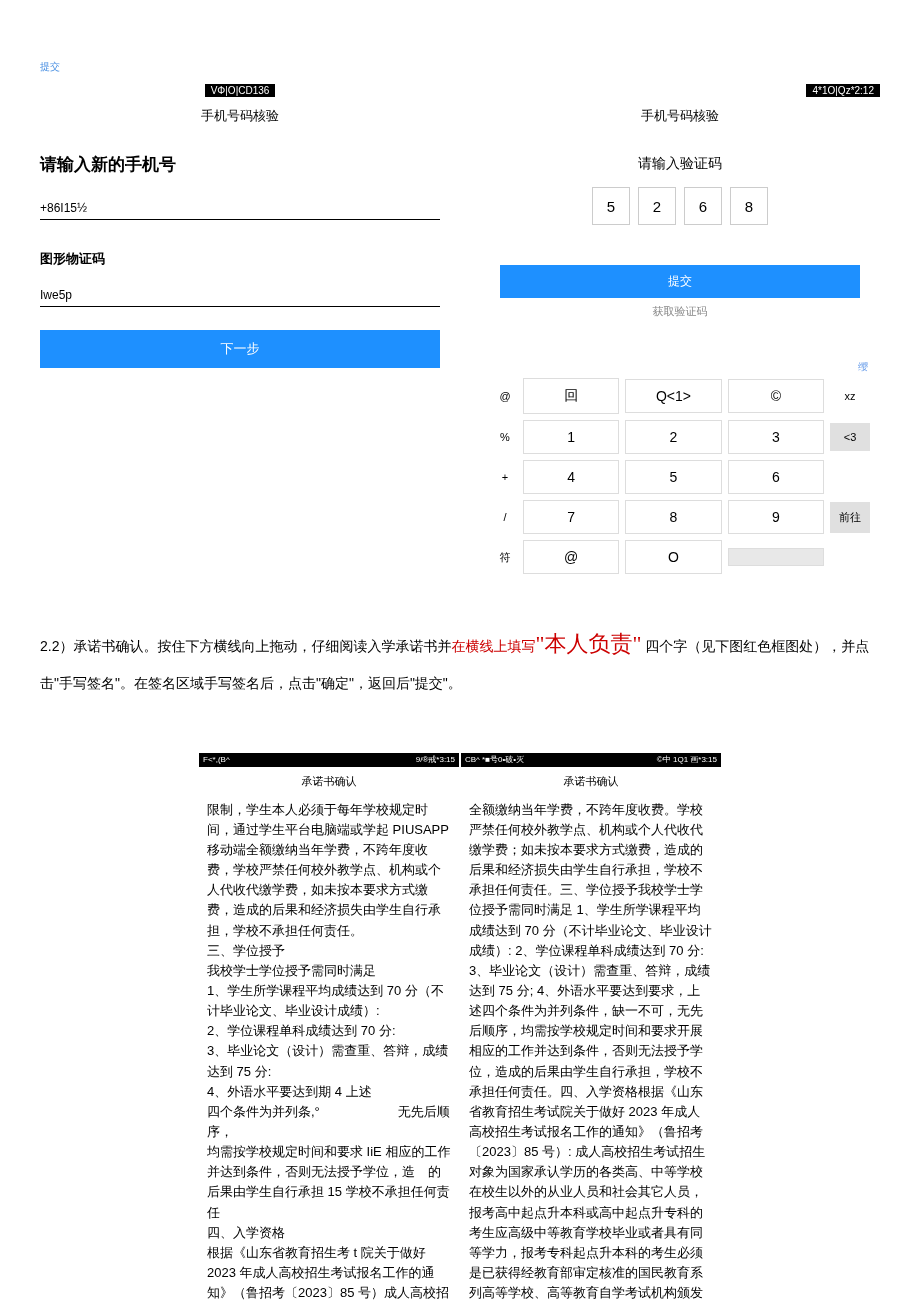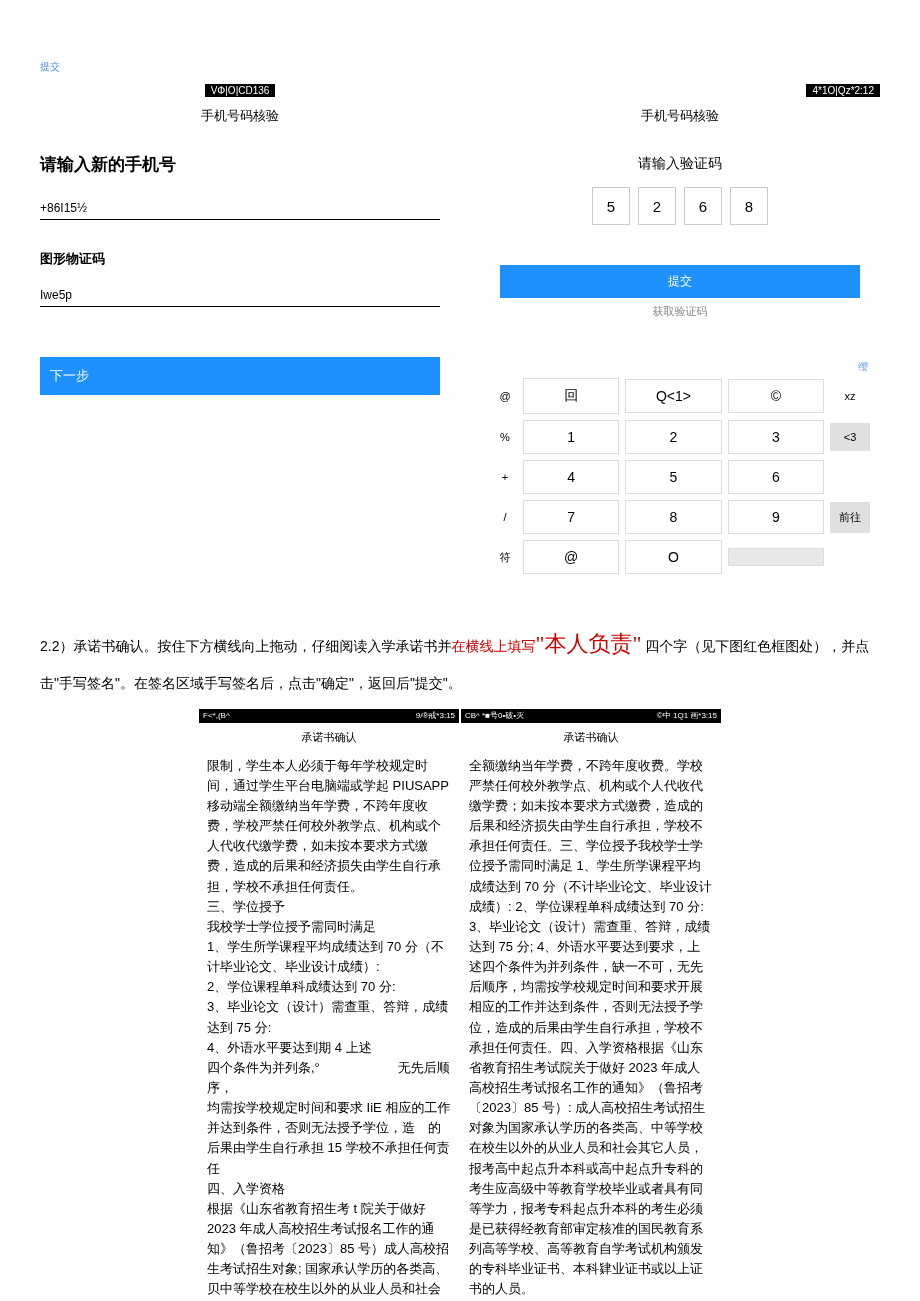--- a/index.html
+++ b/index.html
@@ -50,23 +50,24 @@
       margin: 30px 0 4px;
     }
     .underline-row {
       border-bottom: 1px solid #000;
       height: 1px;
       margin-top: 2px;
     }
     .btn-primary {
       background: #1e90ff;
       color: #fff;
+      text-align: center;
       padding: 10px;
       font-size: 13px;
-      margin-top: 50px;
+      margin-top: 23px;
     }
     .code-label {
       text-align: center;
       font-size: 14px;
       margin: 10px 0 14px;
     }
     .code-boxes {
       display: flex;
       justify-content: center;
       gap: 8px;
@@ -153,20 +154,21 @@
       font-size: 9px;
       line-height: 1.5;
     }
     .ps-status {
       background: #000;
       color: #fff;
       font-size: 8px;
       padding: 1px 4px;
       display: flex;
       justify-content: space-between;
+      margin-top: 44px;
     }
     .ps-title {
       text-align: center;
       font-size: 11px;
       padding: 6px 0;
     }
     .ps-body {
       padding: 4px 8px;
       font-size: 13px;
       line-height: 1.55;

